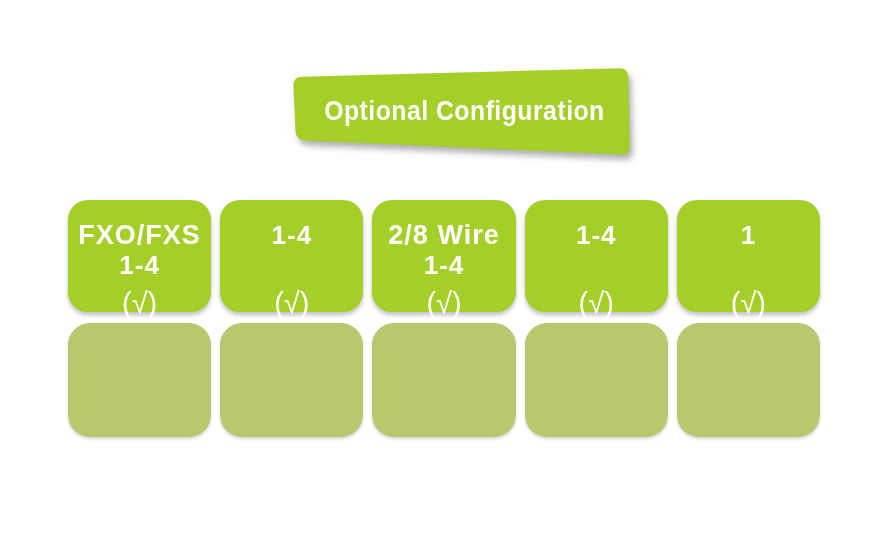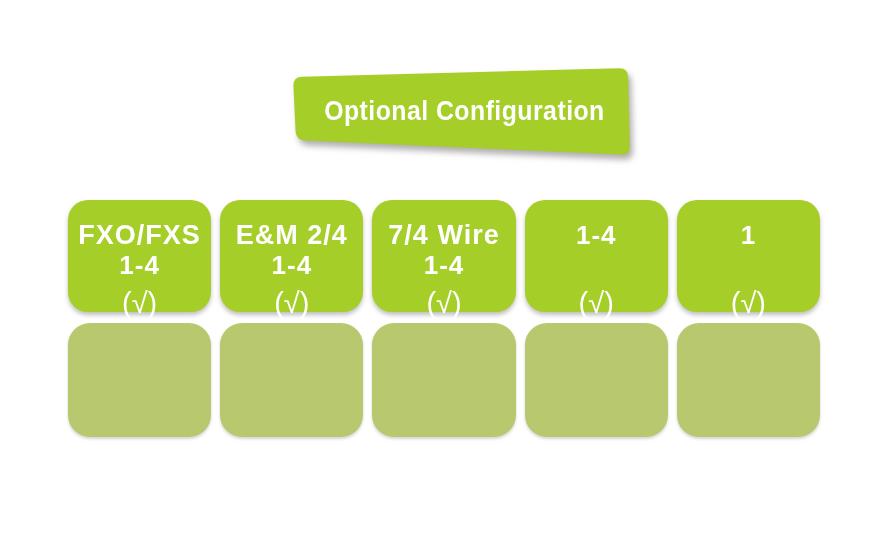--- a/index.html
+++ b/index.html
@@ -133,27 +133,26 @@
 
   <div class="cards-row">
 
     <div class="card">
       <div class="card-title">FXO/FXS</div>
       <div class="card-range">1-4</div>
       <div class="card-check">(√)</div>
     </div>
 
     <div class="card">
-      <div class="card-title">E&amp;M 2/4</div>
       <div class="card-range">1-4</div>
       <div class="card-check">(√)</div>
     </div>
 
     <div class="card">
-      <div class="card-title">7/4 Wire</div>
+      <div class="card-title">2/8 Wire</div>
       <div class="card-range">1-4</div>
       <div class="card-check">(√)</div>
     </div>
 
     <div class="card">
       <div class="card-range">1-4</div>
       <div class="card-check">(√)</div>
     </div>
 
     <div class="card">

